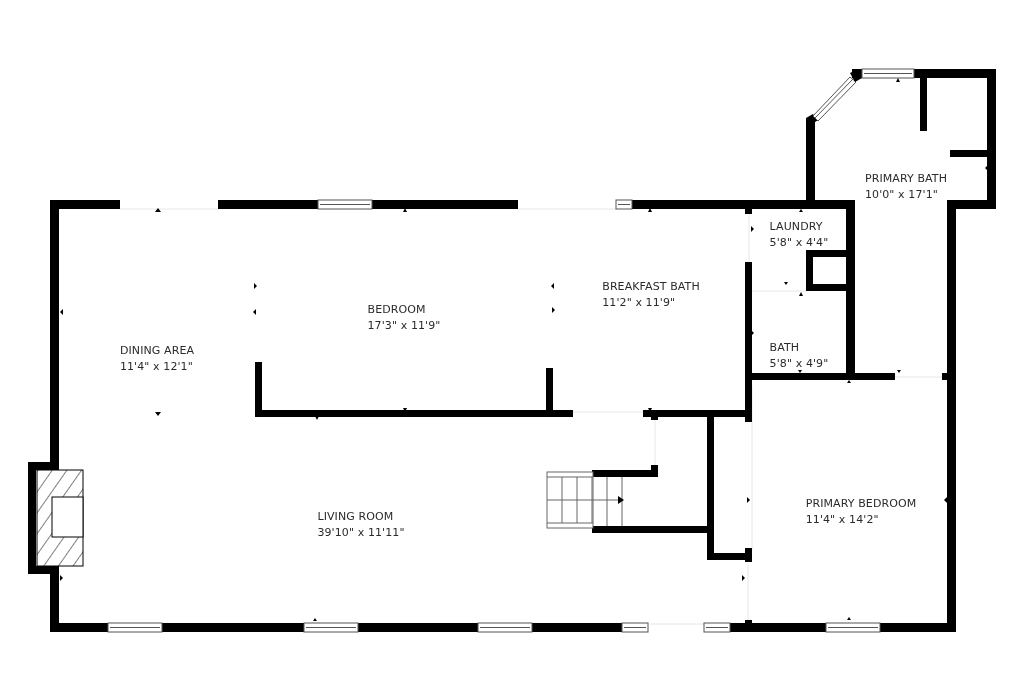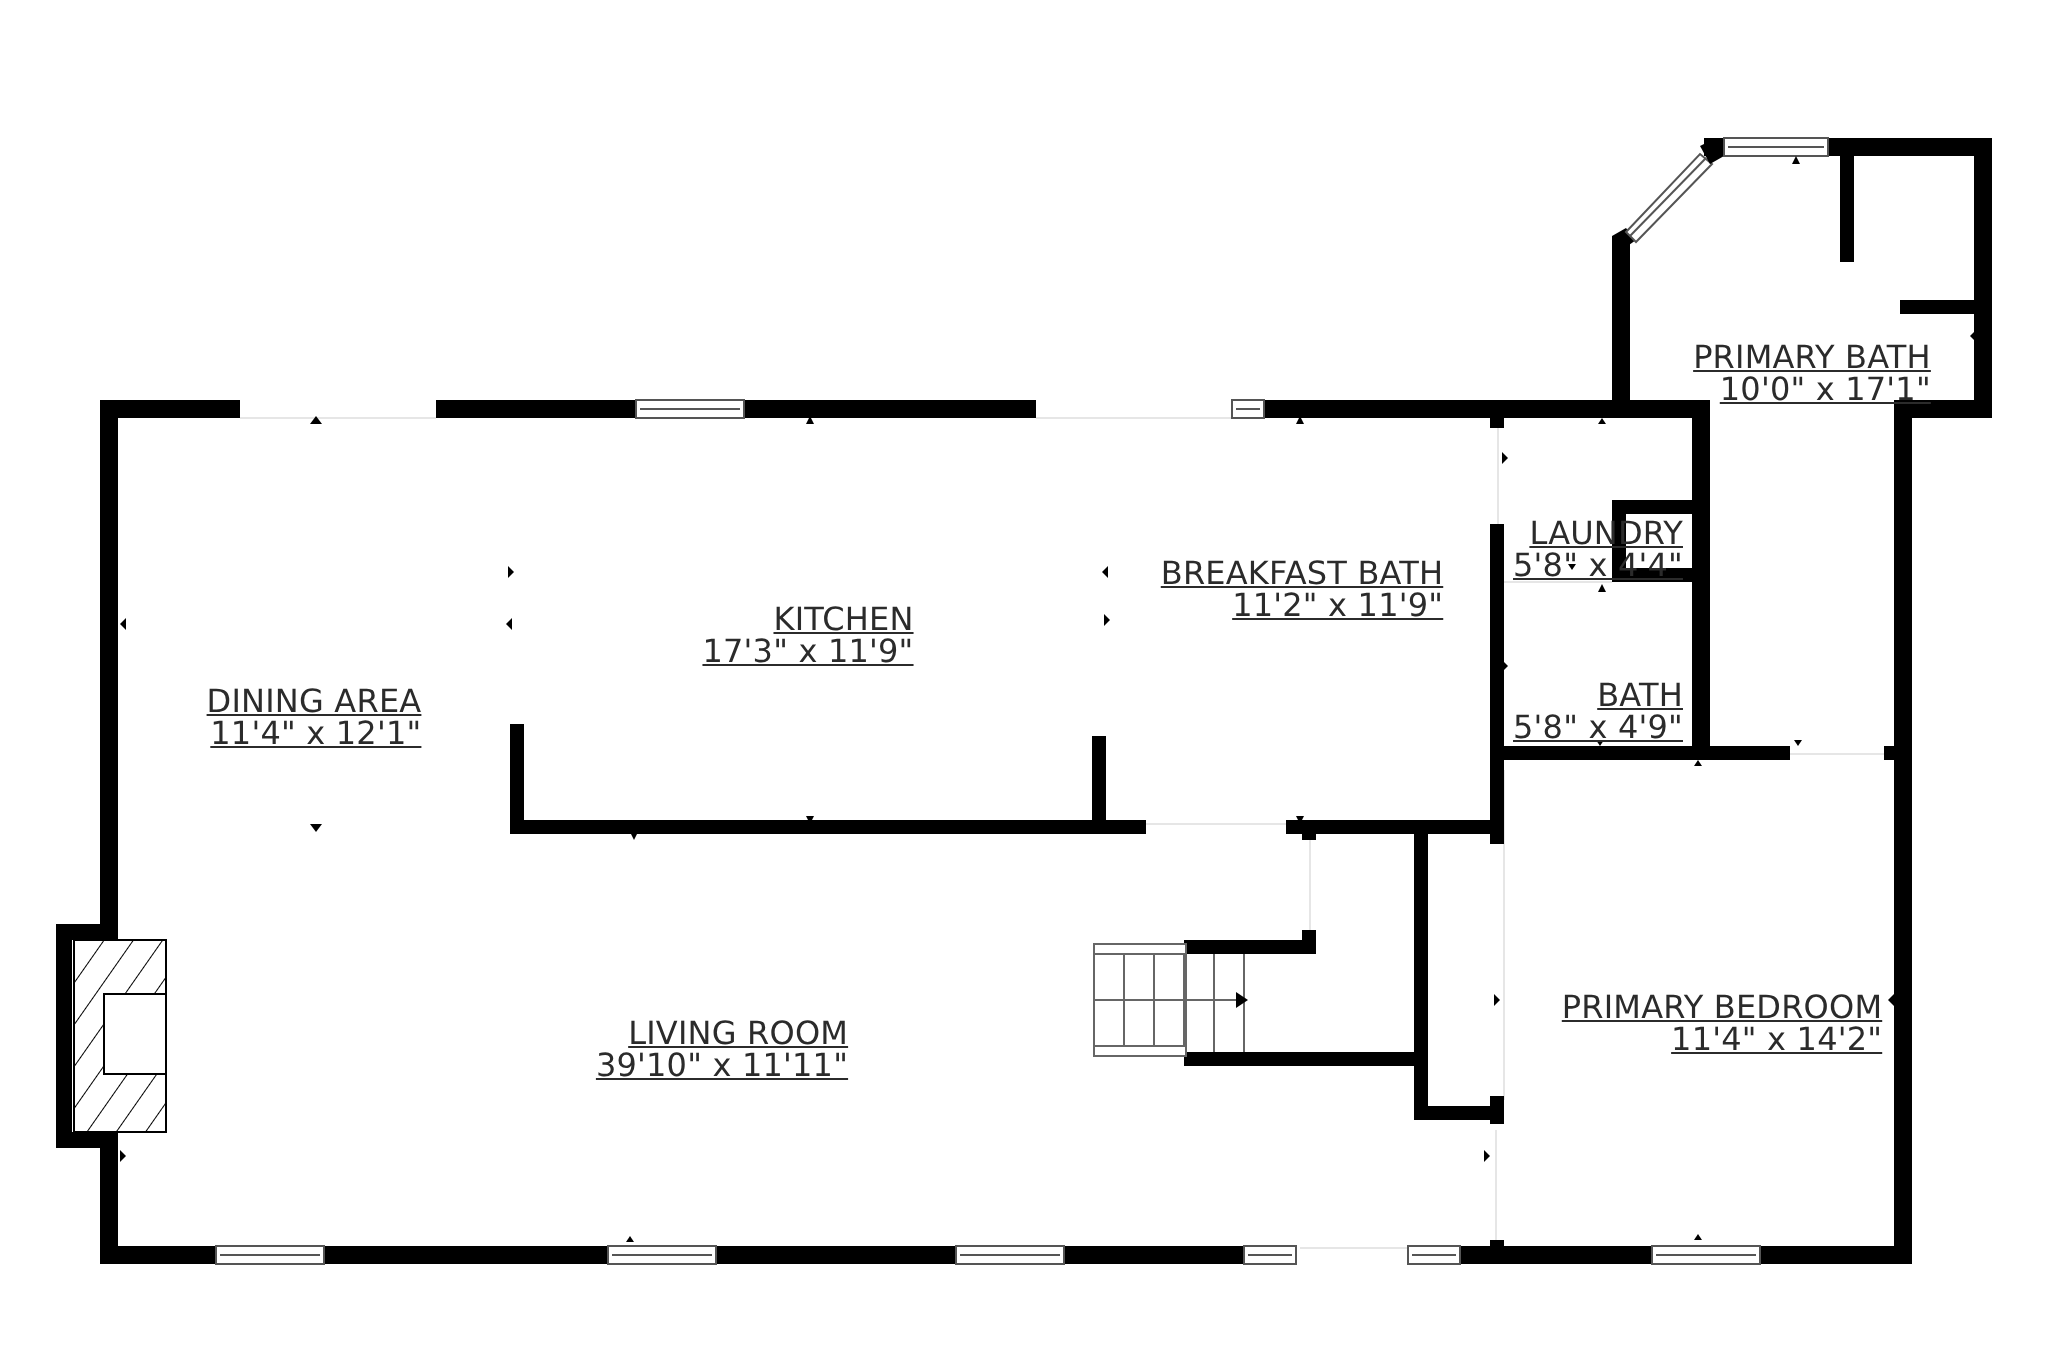--- a/index.html
+++ b/index.html
@@ -4,23 +4,23 @@
   <style>
     html, body { margin: 0; padding: 0; background: #ffffff; }
     body { width: 1024px; height: 678px; overflow: hidden; position: relative;
            font-family: "DejaVu Sans", "Liberation Sans", sans-serif; }
     #plan { position: absolute; left: 0; top: 0; width: 1024px; height: 678px; }
     .wall { fill: #000000; }
     .win { fill: #ffffff; stroke: #555555; stroke-width: 1; }
     .winline { stroke: #555555; stroke-width: 1; }
     .opening { stroke: #e6e6e6; stroke-width: 1; fill: none; }
     .marker { fill: #000000; }
-    .room-label { position: absolute; text-align: right; color: #2b2b2b;
-                  font-size: 16px; line-height: 16px; transform: translateX(-50%);
-                  white-space: nowrap; letter-spacing: 0.1px; text-decoration: underline; }
+    .room-label { position: absolute; text-align: left; color: #2b2b2b;
+                  font-size: 11px; line-height: 16px; transform: translateX(-50%);
+                  white-space: nowrap; letter-spacing: 0.1px; }
     .room-label span { display: block; }
   </style>
 </head>
 <body>
 
 <svg id="plan" viewBox="0 0 1024 678" xmlns="http://www.w3.org/2000/svg">
 
   <g>
     <line class="opening" x1="120" y1="209" x2="218" y2="209"></line>
     <line class="opening" x1="518" y1="209" x2="616" y2="209"></line>
@@ -174,28 +174,28 @@
     <polygon class="marker" points="745,578 742,575 742,581"></polygon>
     <polygon class="marker" points="847,620 849,617 851,620"></polygon>
   </g>
 </svg>
 
 <div class="room-label" style="left:157px; top:306px;margin-top:37px;">
   <span>DINING AREA</span>
   <span>11'4" x 12'1"</span>
 </div>
 <div class="room-label" style="left:404px; top:302px;">
-  <span>KITCHEN</span>
+  <span>BEDROOM</span>
   <span>17'3" x 11'9"</span>
 </div>
 <div class="room-label" style="left:651px; top:279px;">
   <span>BREAKFAST BATH</span>
   <span>11'2" x 11'9"</span>
 </div>
-<div class="room-label" style="left:799px; top:219px;margin-top:40px;">
+<div class="room-label" style="left:799px; top:219px;">
   <span>LAUNDRY</span>
   <span>5'8" x 4'4"</span>
 </div>
 <div class="room-label" style="left:799px; top:340px;">
   <span>BATH</span>
   <span>5'8" x 4'9"</span>
 </div>
 <div class="room-label" style="left:906px; top:171px;">
   <span>PRIMARY BATH</span>
   <span>10'0" x 17'1"</span>

